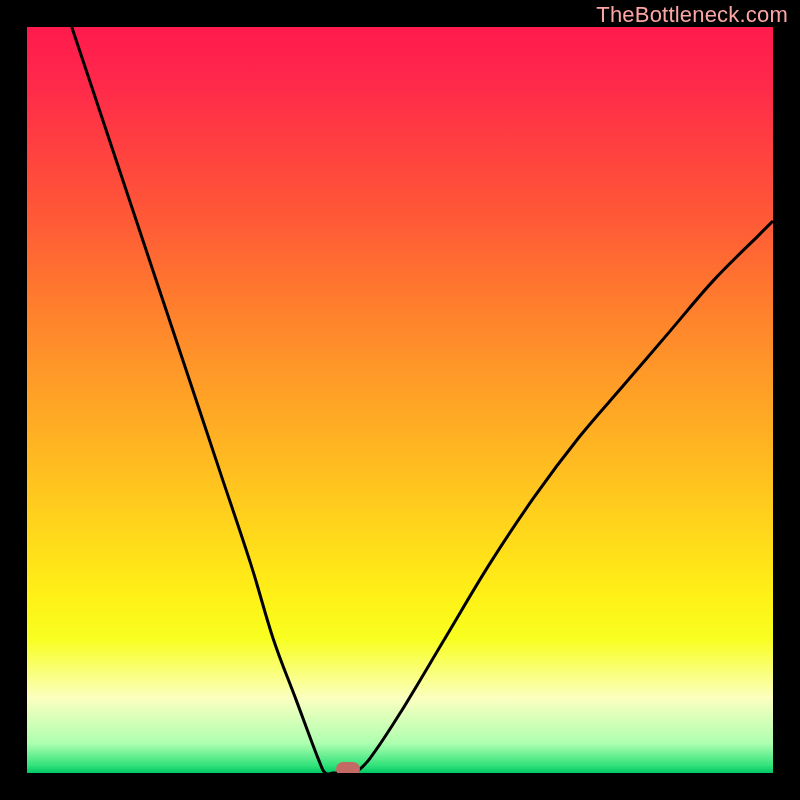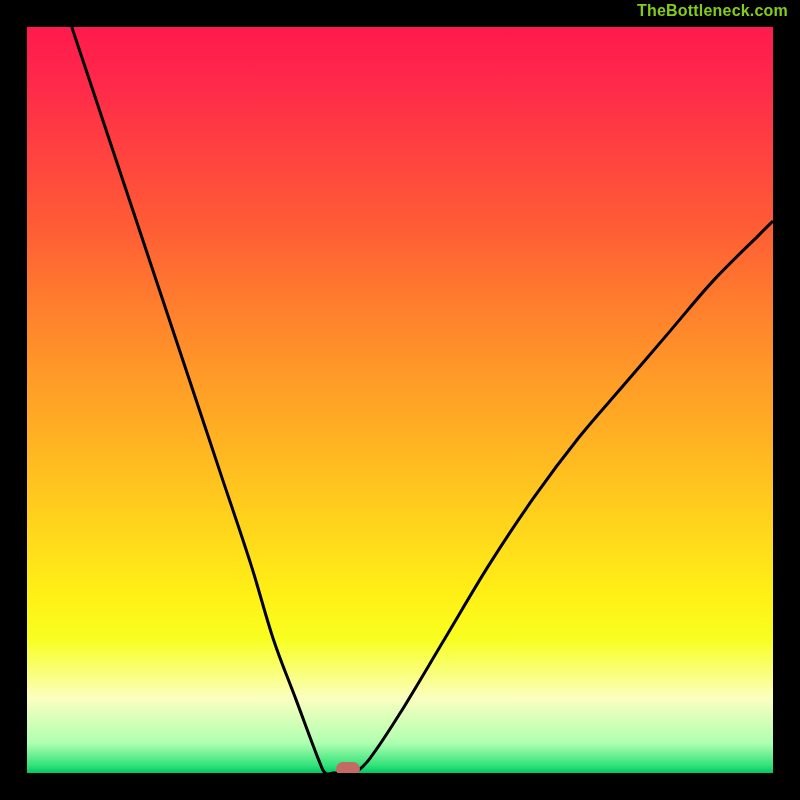--- a/index.html
+++ b/index.html
@@ -54,23 +54,23 @@
     width: 24px;
     height: 14px;
     border-radius: 7px;
     background: #c46a64;
     transform: translate(-50%, -50%);
   }
   .watermark {
     position: absolute;
     top: 2px;
     right: 12px;
-    color: #84cc16;
-    font-size: 16px;
-    font-weight: 700;
+    color: #fca5a5;
+    font-size: 22px;
+    font-weight: 400;
     letter-spacing: 0.2px;
   }
 </style>
 </head>
 <body>
 
 <div class="watermark">TheBottleneck.com</div>
 
 <div class="frame">
   <div class="gradient"></div>

